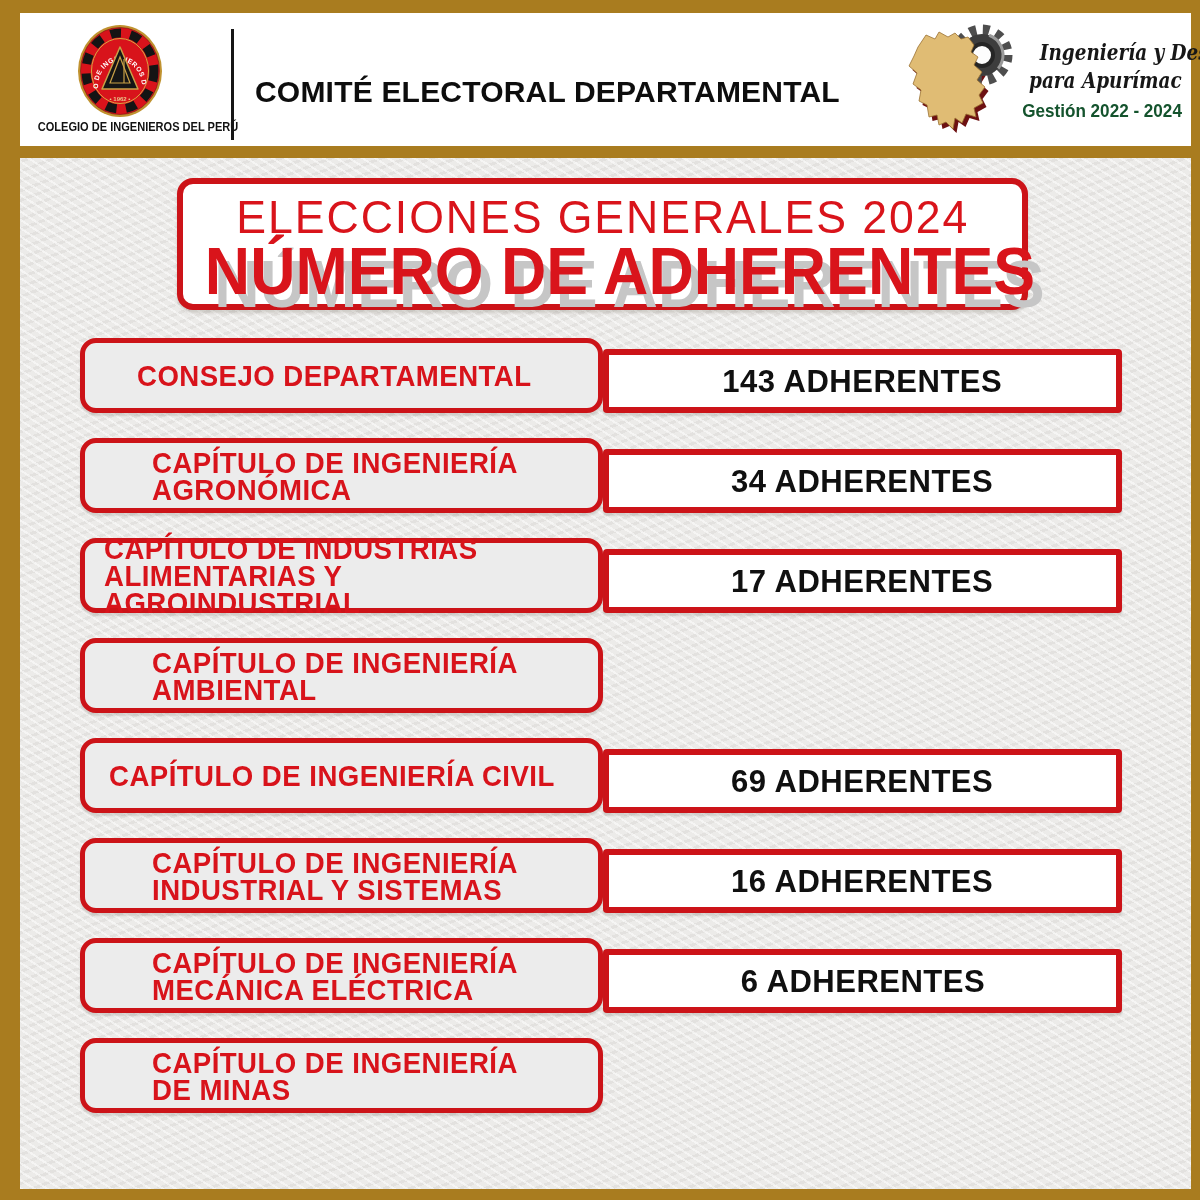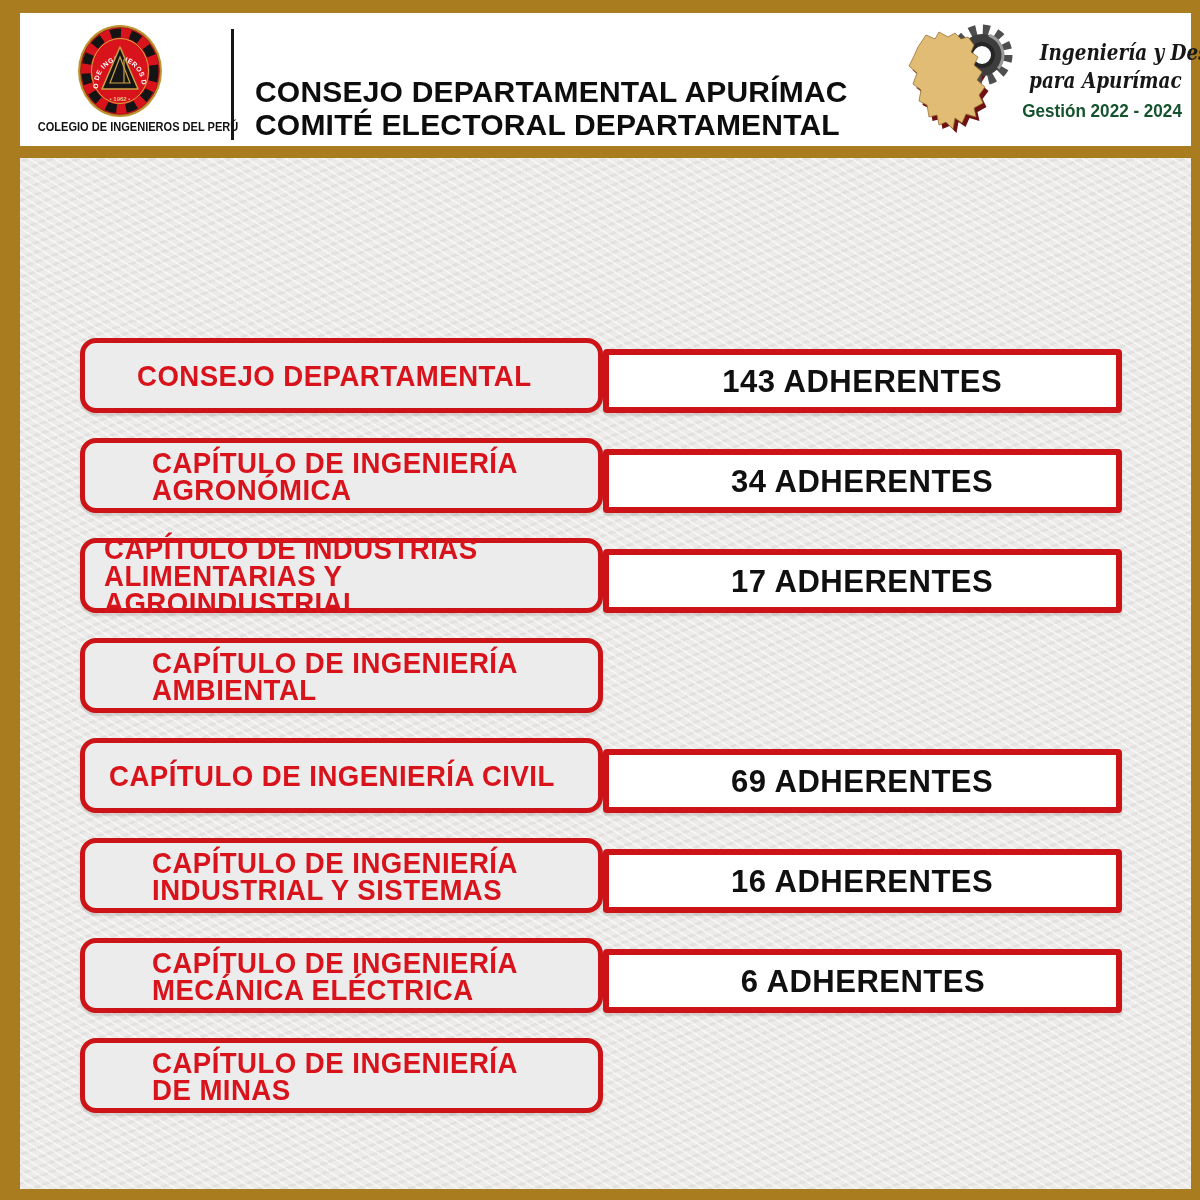--- a/index.html
+++ b/index.html
@@ -82,21 +82,20 @@
       <path d="M 47,34 L 47,58" stroke="#c9a147" stroke-width="1.2"></path>
       <text x="43" y="76" font-size="6" font-weight="700" fill="#e9c98c" text-anchor="middle">• 1962 •</text>
     </svg>
     <div class="cip-caption">
       <span>COLEGIO DE INGENIEROS DEL PERÚ</span>
     </div>
 
     <div class="header-divider"></div>
 
     <div class="org-titles">
-      <div>CONSEJO DEPARTAMENTAL APURÍMAC</div>
       <div>COMITÉ ELECTORAL DEPARTAMENTAL</div>
     </div>
 
     <div class="brand">
       <svg class="brand-logo" viewBox="0 0 115 125">
 
         <path d="M 20,26 L 28,14 L 37,18 L 41,11 L 50,16 L 57,12 L 63,18 L 70,16 L 76,24
                  L 73,31 L 80,36 L 76,44 L 84,51 L 79,59 L 87,66 L 81,74 L 85,82 L 76,87
                  L 78,96 L 68,93 L 64,102 L 57,97 L 55,108 L 48,101 L 41,104 L 39,94
                  L 31,96 L 29,84 L 21,80 L 23,69 L 15,63 L 19,52 L 11,45 L 16,35 Z" transform="translate(3.5,4)" fill="#6d1112"></path>
@@ -123,20 +122,28 @@
         </div>
         <div class="gestion">
           <span>Gestión 2022 - 2024</span>
         </div>
       </div>
     </div>
   </div>
 
   <div class="body-area">
 
+    <div class="banner">
+      <div class="banner-line1">
+        <span>ELECCIONES GENERALES 2024</span>
+      </div>
+      <div class="banner-line2">
+        <span>NÚMERO DE ADHERENTES</span>
+      </div>
+    </div>
 
     <div class="rows">
 
         <div class="row">
           <div class="row-label">
             <span>CONSEJO DEPARTAMENTAL</span>
           </div>
           <div class="row-value">
             <span>143 ADHERENTES</span>
           </div>

